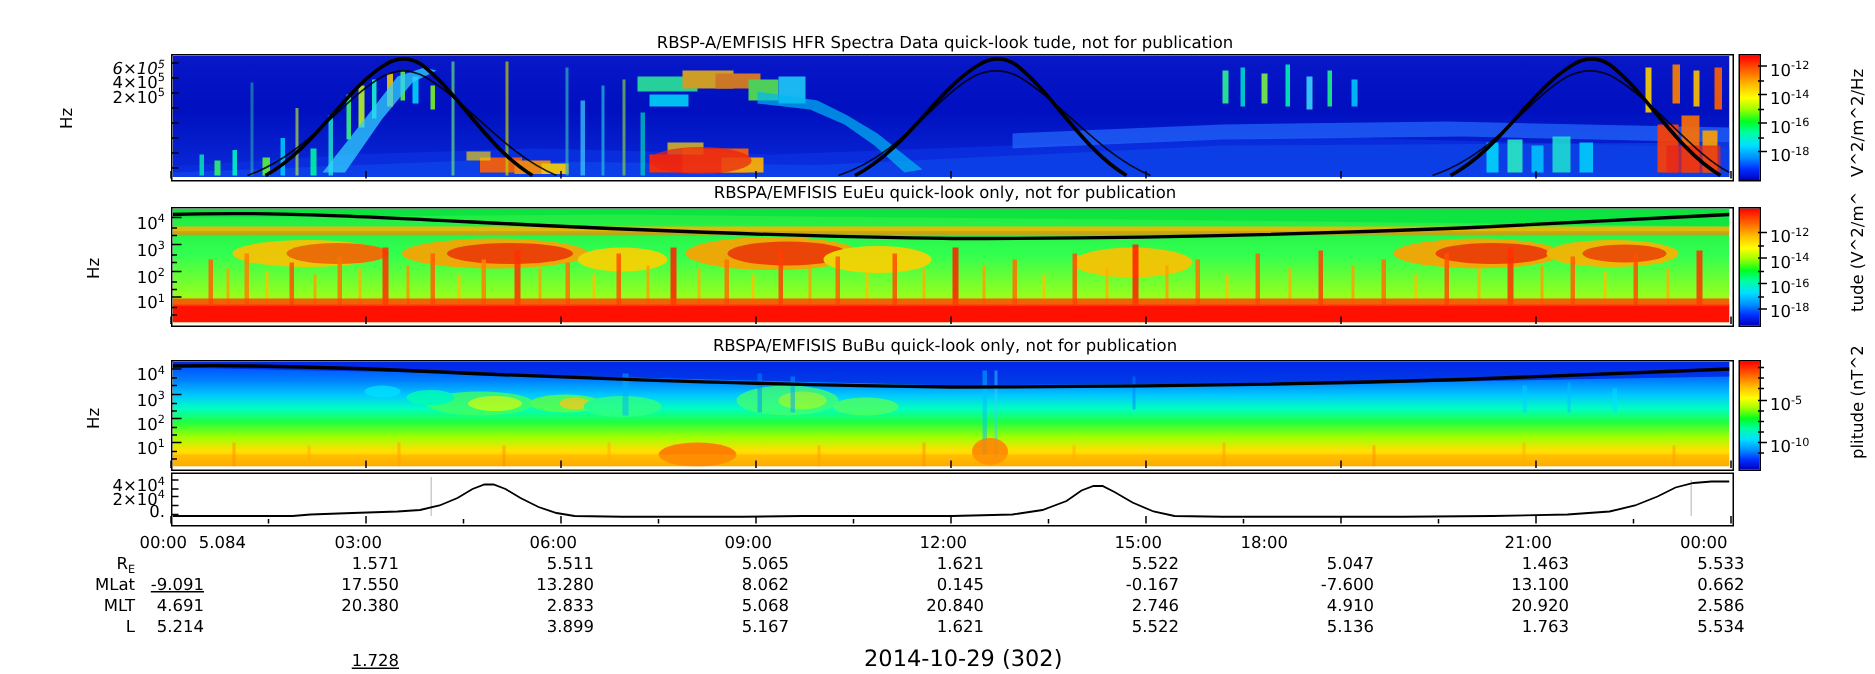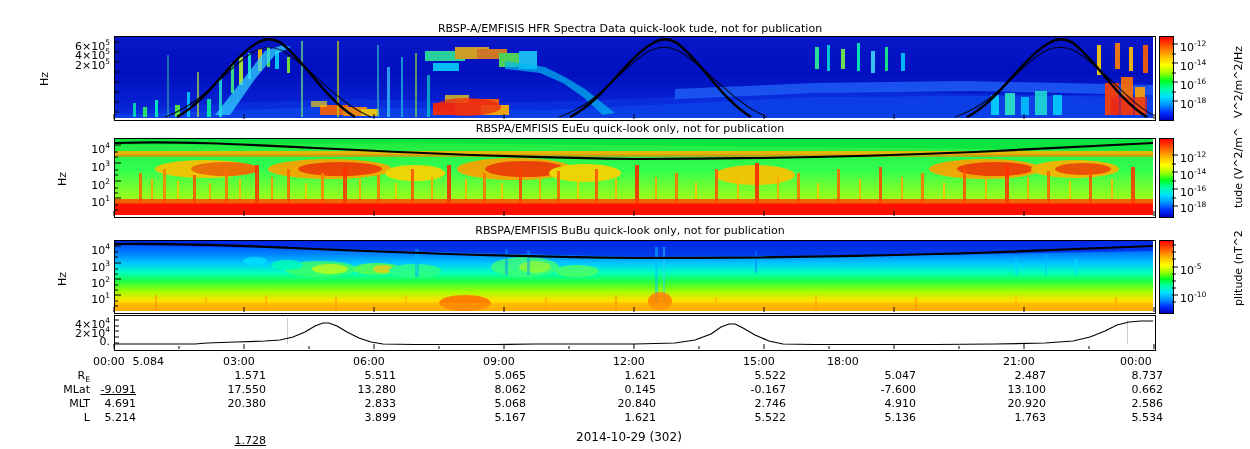--- a/index.html
+++ b/index.html
@@ -11,21 +11,21 @@
   .cbar{position:absolute;border:1px solid #000;}
   .cblbl{position:absolute;font-size:11px;white-space:nowrap;}
   .sup{font-size:7.5px;vertical-align:super;}
   .sub{font-size:7.5px;vertical-align:sub;}
   .vlabel{position:absolute;font-size:11px;white-space:nowrap;
           transform-origin:0 0;transform:rotate(-90deg);}
   .ytick{position:absolute;font-size:11px;text-align:right;white-space:nowrap;}
   .tlabel{position:absolute;font-size:11px;white-space:nowrap;}
   .rowlbl{position:absolute;font-size:11px;text-align:right;white-space:nowrap;}
   .cell{position:absolute;font-size:11px;text-align:right;white-space:nowrap;}
-  .datetxt{position:absolute;font-size:12px;white-space:nowrap;}
+  .datetxt{position:absolute;font-size:15px;white-space:nowrap;}
   svg{display:block;}
 </style>
 </head>
 <body>
 
 <div class="ttl abs" style="left:260px;top:22px;width:740px;">RBSP-A/EMFISIS  HFR Spectra Data quick-look tude, not for publication</div>
 
 <div class="panel" style="left:114px;top:36px;width:1040px;height:83px;">
   <svg width="1038" height="81" viewBox="0 0 1038 81" preserveAspectRatio="none">
     <defs>
@@ -133,21 +133,21 @@
     <path d="M62,80 C95,62 115,22 142,6 C150,1 158,1 166,6 C190,24 210,62 240,80" fill="none" stroke="#000" stroke-width="2.4"></path>
     <path d="M50,80 C90,66 112,30 140,14 C150,9 158,9 168,14 C198,32 222,66 256,80" fill="none" stroke="#000" stroke-width="1.1" opacity="0.85"></path>
     <path d="M455,80 C490,62 510,22 538,6 C546,1 554,1 562,6 C586,24 606,62 636,80" fill="none" stroke="#000" stroke-width="2.4"></path>
     <path d="M444,80 C486,66 506,30 534,14 C544,9 554,9 564,14 C594,32 618,66 652,80" fill="none" stroke="#000" stroke-width="1.1" opacity="0.85"></path>
     <path d="M852,80 C886,62 906,22 934,6 C942,1 950,1 958,6 C982,24 1002,62 1032,80" fill="none" stroke="#000" stroke-width="2.4"></path>
     <path d="M840,80 C882,66 902,30 930,14 C940,9 950,9 960,14 C990,32 1014,66 1038,78" fill="none" stroke="#000" stroke-width="1.1" opacity="0.85"></path>
   </svg>
 </div>
 
 <div class="vlabel" style="left:38px;top:86px;">Hz</div>
-<div class="ytick" style="left:46px;top:38px;width:64px;">
+<div class="ytick" style="left:46px;top:38px;width:64px;font-style:italic;">
   <span>6×10</span><span class="sup">5</span>
 </div>
 <div class="ytick" style="left:46px;top:47px;width:64px;">
   <span>4×10</span><span class="sup">5</span>
 </div>
 <div class="ytick" style="left:46px;top:57px;width:64px;">
   <span>2×10</span><span class="sup">5</span>
 </div>
 
 <div class="cbar" style="left:1159px;top:36px;width:13px;height:83px;
@@ -429,22 +429,22 @@
 <div class="rowlbl" style="left:20px;top:397px;width:70px;">MLT</div>
 <div class="rowlbl" style="left:20px;top:411px;width:70px;">L</div>
 
 <div class="cell" style="left:78px;top:355px;width:58px;margin-left:28px;">5.084</div>
 <div class="cell" style="left:208px;top:369px;width:58px;">1.571</div>
 <div class="cell" style="left:338px;top:369px;width:58px;">5.511</div>
 <div class="cell" style="left:468px;top:369px;width:58px;">5.065</div>
 <div class="cell" style="left:598px;top:369px;width:58px;">1.621</div>
 <div class="cell" style="left:728px;top:369px;width:58px;">5.522</div>
 <div class="cell" style="left:858px;top:369px;width:58px;">5.047</div>
-<div class="cell" style="left:988px;top:369px;width:58px;">2.487</div>
-<div class="cell" style="left:1105px;top:369px;width:58px;">8.737</div>
+<div class="cell" style="left:988px;top:369px;width:58px;">1.463</div>
+<div class="cell" style="left:1105px;top:369px;width:58px;">5.533</div>
 
 <div class="cell" style="left:78px;top:383px;width:58px;text-decoration:underline;">-9.091</div>
 <div class="cell" style="left:208px;top:383px;width:58px;">17.550</div>
 <div class="cell" style="left:338px;top:383px;width:58px;">13.280</div>
 <div class="cell" style="left:468px;top:383px;width:58px;">8.062</div>
 <div class="cell" style="left:598px;top:383px;width:58px;">0.145</div>
 <div class="cell" style="left:728px;top:383px;width:58px;">-0.167</div>
 <div class="cell" style="left:858px;top:383px;width:58px;">-7.600</div>
 <div class="cell" style="left:988px;top:383px;width:58px;">13.100</div>
 <div class="cell" style="left:1105px;top:383px;width:58px;">0.662</div>

